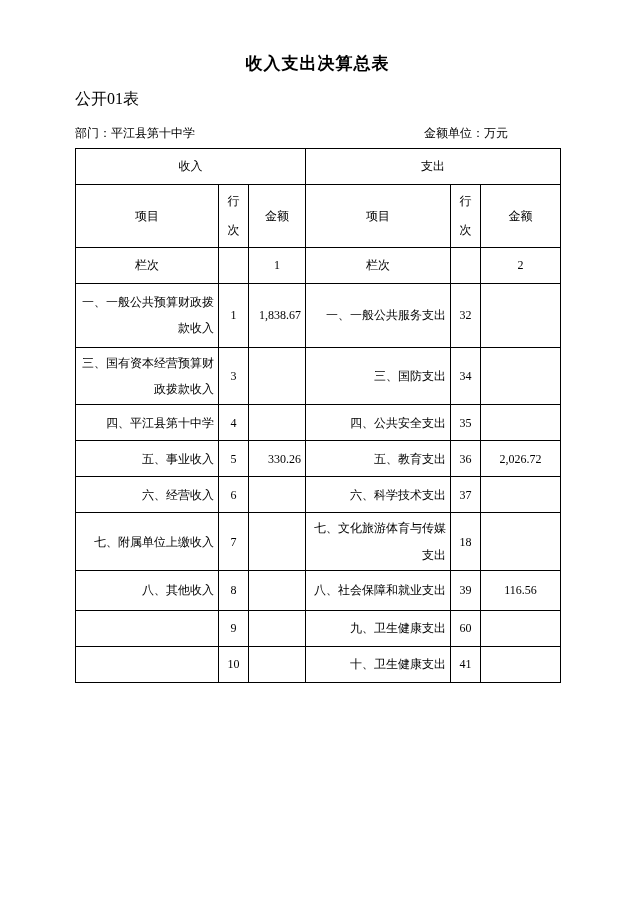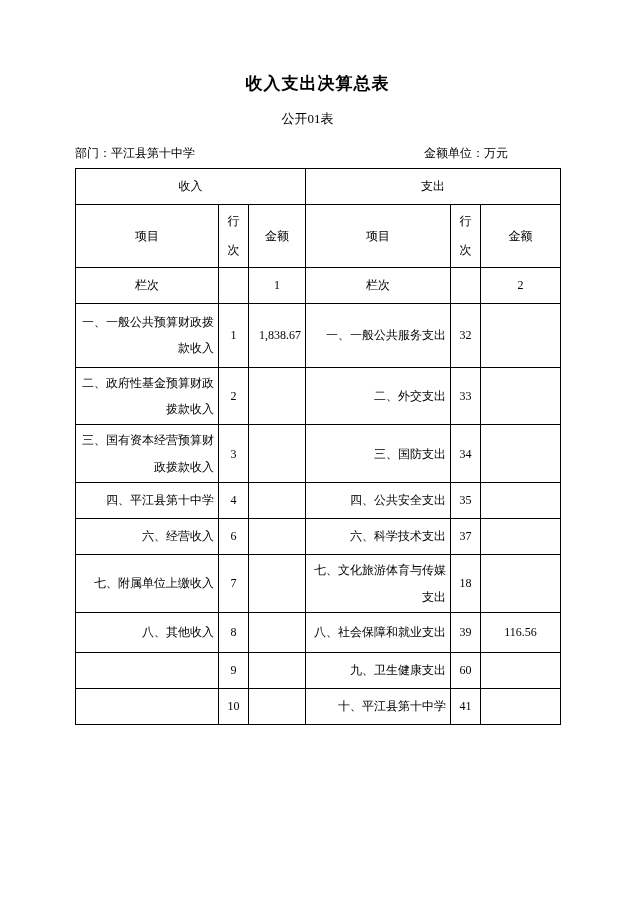--- a/index.html
+++ b/index.html
@@ -10,36 +10,36 @@
   body {
     width: 635px;
     height: 898px;
     font-family: "Liberation Serif", "DejaVu Serif", serif;
     color: #000000;
     overflow: hidden;
   }
   .page {
     width: 485px;
     margin: 0 auto;
-    padding-top: 72px;
+    padding-top: 52px;
     box-sizing: content-box;
   }
   .title {
     margin: 0;
     text-align: center;
     font-size: 17px;
     font-weight: bold;
     letter-spacing: 1px;
     line-height: 24px;
   }
   .form-no {
     margin-top: 16px;
-    text-align: center;
+    text-align: left;
     padding-right: 20px;
-    font-size: 13px;
+    font-size: 16px;
     line-height: 14px;
   }
   .meta {
     margin-top: 20px;
     display: flex;
     justify-content: space-between;
     font-size: 12px;
     line-height: 14px;
   }
   .meta .unit {
@@ -130,47 +130,47 @@
 
     <tr class="h64">
       <td class="item">一、一般公共预算财政拨款收入</td>
       <td class="c">1</td>
       <td class="amt-r">1,838.67</td>
       <td class="item">一、一般公共服务支出</td>
       <td class="c">32</td>
       <td class="amt-c"></td>
     </tr>
 
-    <tr class="h56">
-      <td class="item">二、政府性基金预算财政拨款收入</td>
-      <td class="c">2</td>
-      <td class="amt-r"></td>
-      <td class="item">二、外交支出</td>
-      <td class="c">33</td>
-      <td class="amt-c"></td>
-    </tr>
 
     <tr class="h56">
       <td class="item">三、国有资本经营预算财政拨款收入</td>
       <td class="c">3</td>
       <td class="amt-r"></td>
       <td class="item">三、国防支出</td>
       <td class="c">34</td>
       <td class="amt-c"></td>
     </tr>
 
     <tr class="h36">
       <td class="item">四、平江县第十中学</td>
       <td class="c">4</td>
       <td class="amt-r"></td>
       <td class="item">四、公共安全支出</td>
       <td class="c">35</td>
       <td class="amt-c"></td>
     </tr>
 
+    <tr class="h36">
+      <td class="item">五、事业收入</td>
+      <td class="c">5</td>
+      <td class="amt-r">330.26</td>
+      <td class="item">五、教育支出</td>
+      <td class="c">36</td>
+      <td class="amt-c">2,026.72</td>
+    </tr>
 
     <tr class="h36">
       <td class="item">六、经营收入</td>
       <td class="c">6</td>
       <td class="amt-r"></td>
       <td class="item">六、科学技术支出</td>
       <td class="c">37</td>
       <td class="amt-c"></td>
     </tr>
 
@@ -198,20 +198,20 @@
       <td class="amt-r"></td>
       <td class="item">九、卫生健康支出</td>
       <td class="c">60</td>
       <td class="amt-c"></td>
     </tr>
 
     <tr class="h36">
       <td class="item"></td>
       <td class="c">10</td>
       <td class="amt-r"></td>
-      <td class="item">十、平江县第十中学</td>
+      <td class="item">十、卫生健康支出</td>
       <td class="c">41</td>
       <td class="amt-c"></td>
     </tr>
 
   </tbody>
     </table>
 </div>
 
 </body></html>

